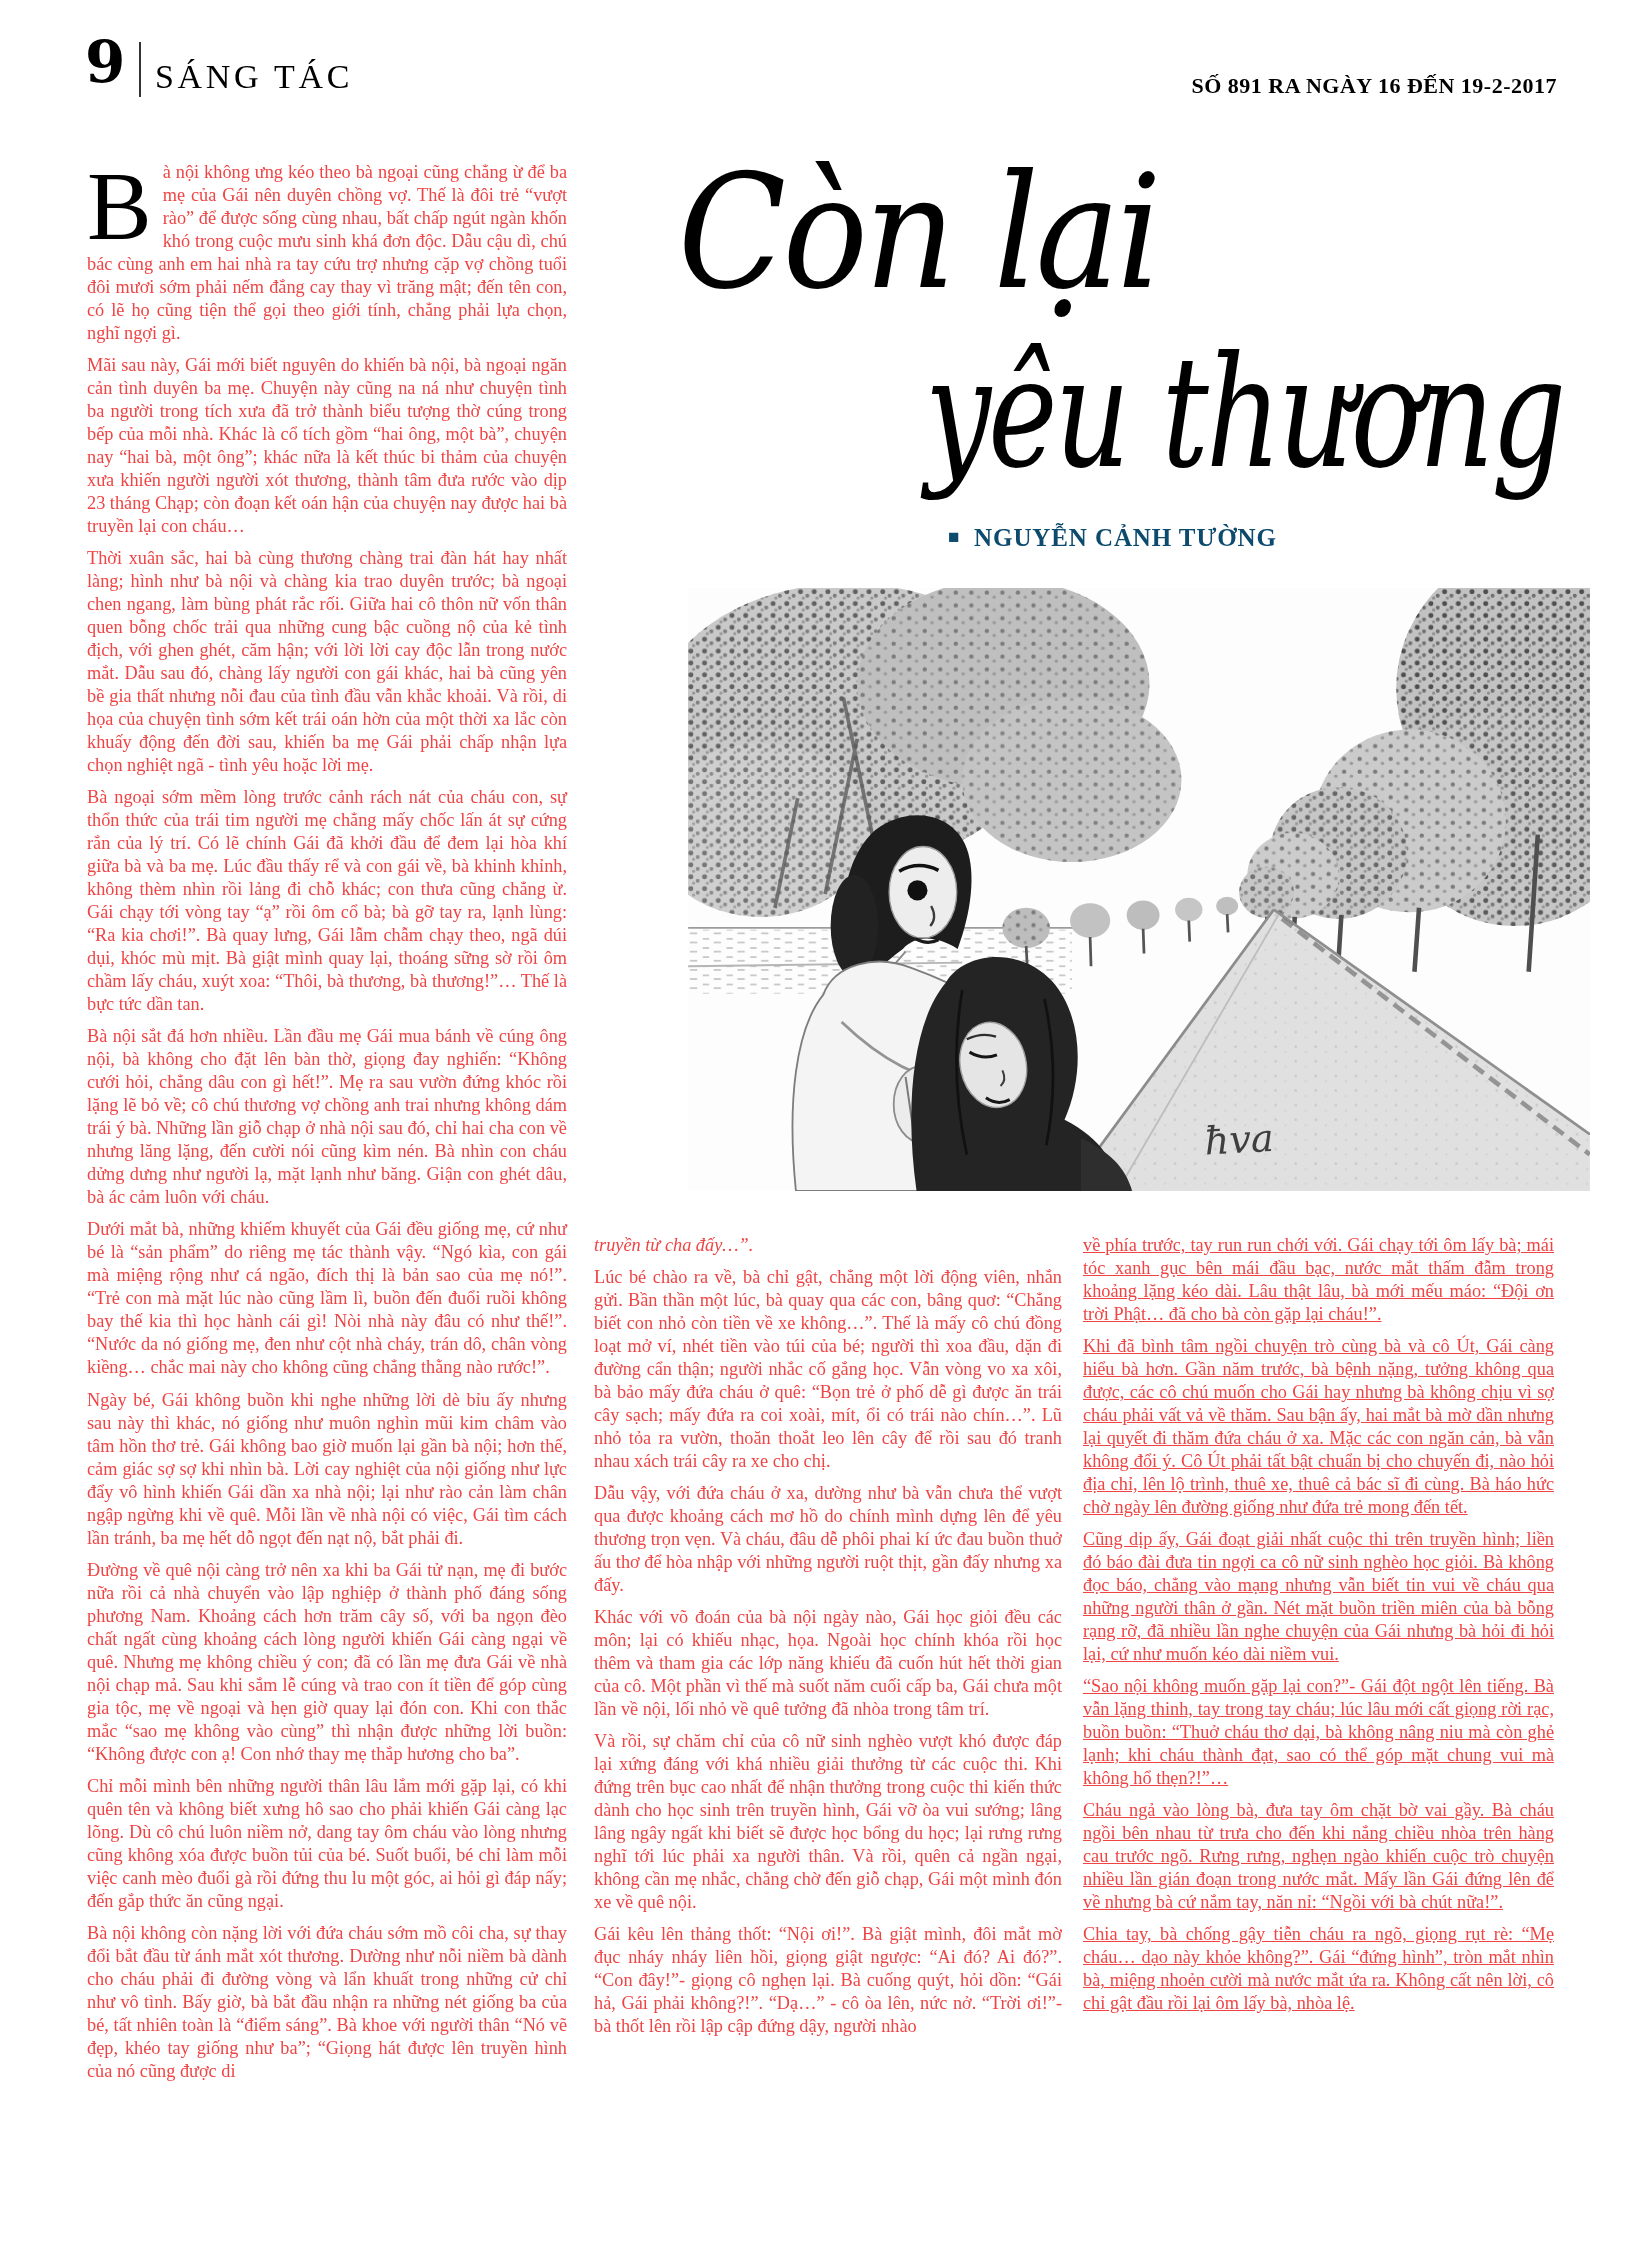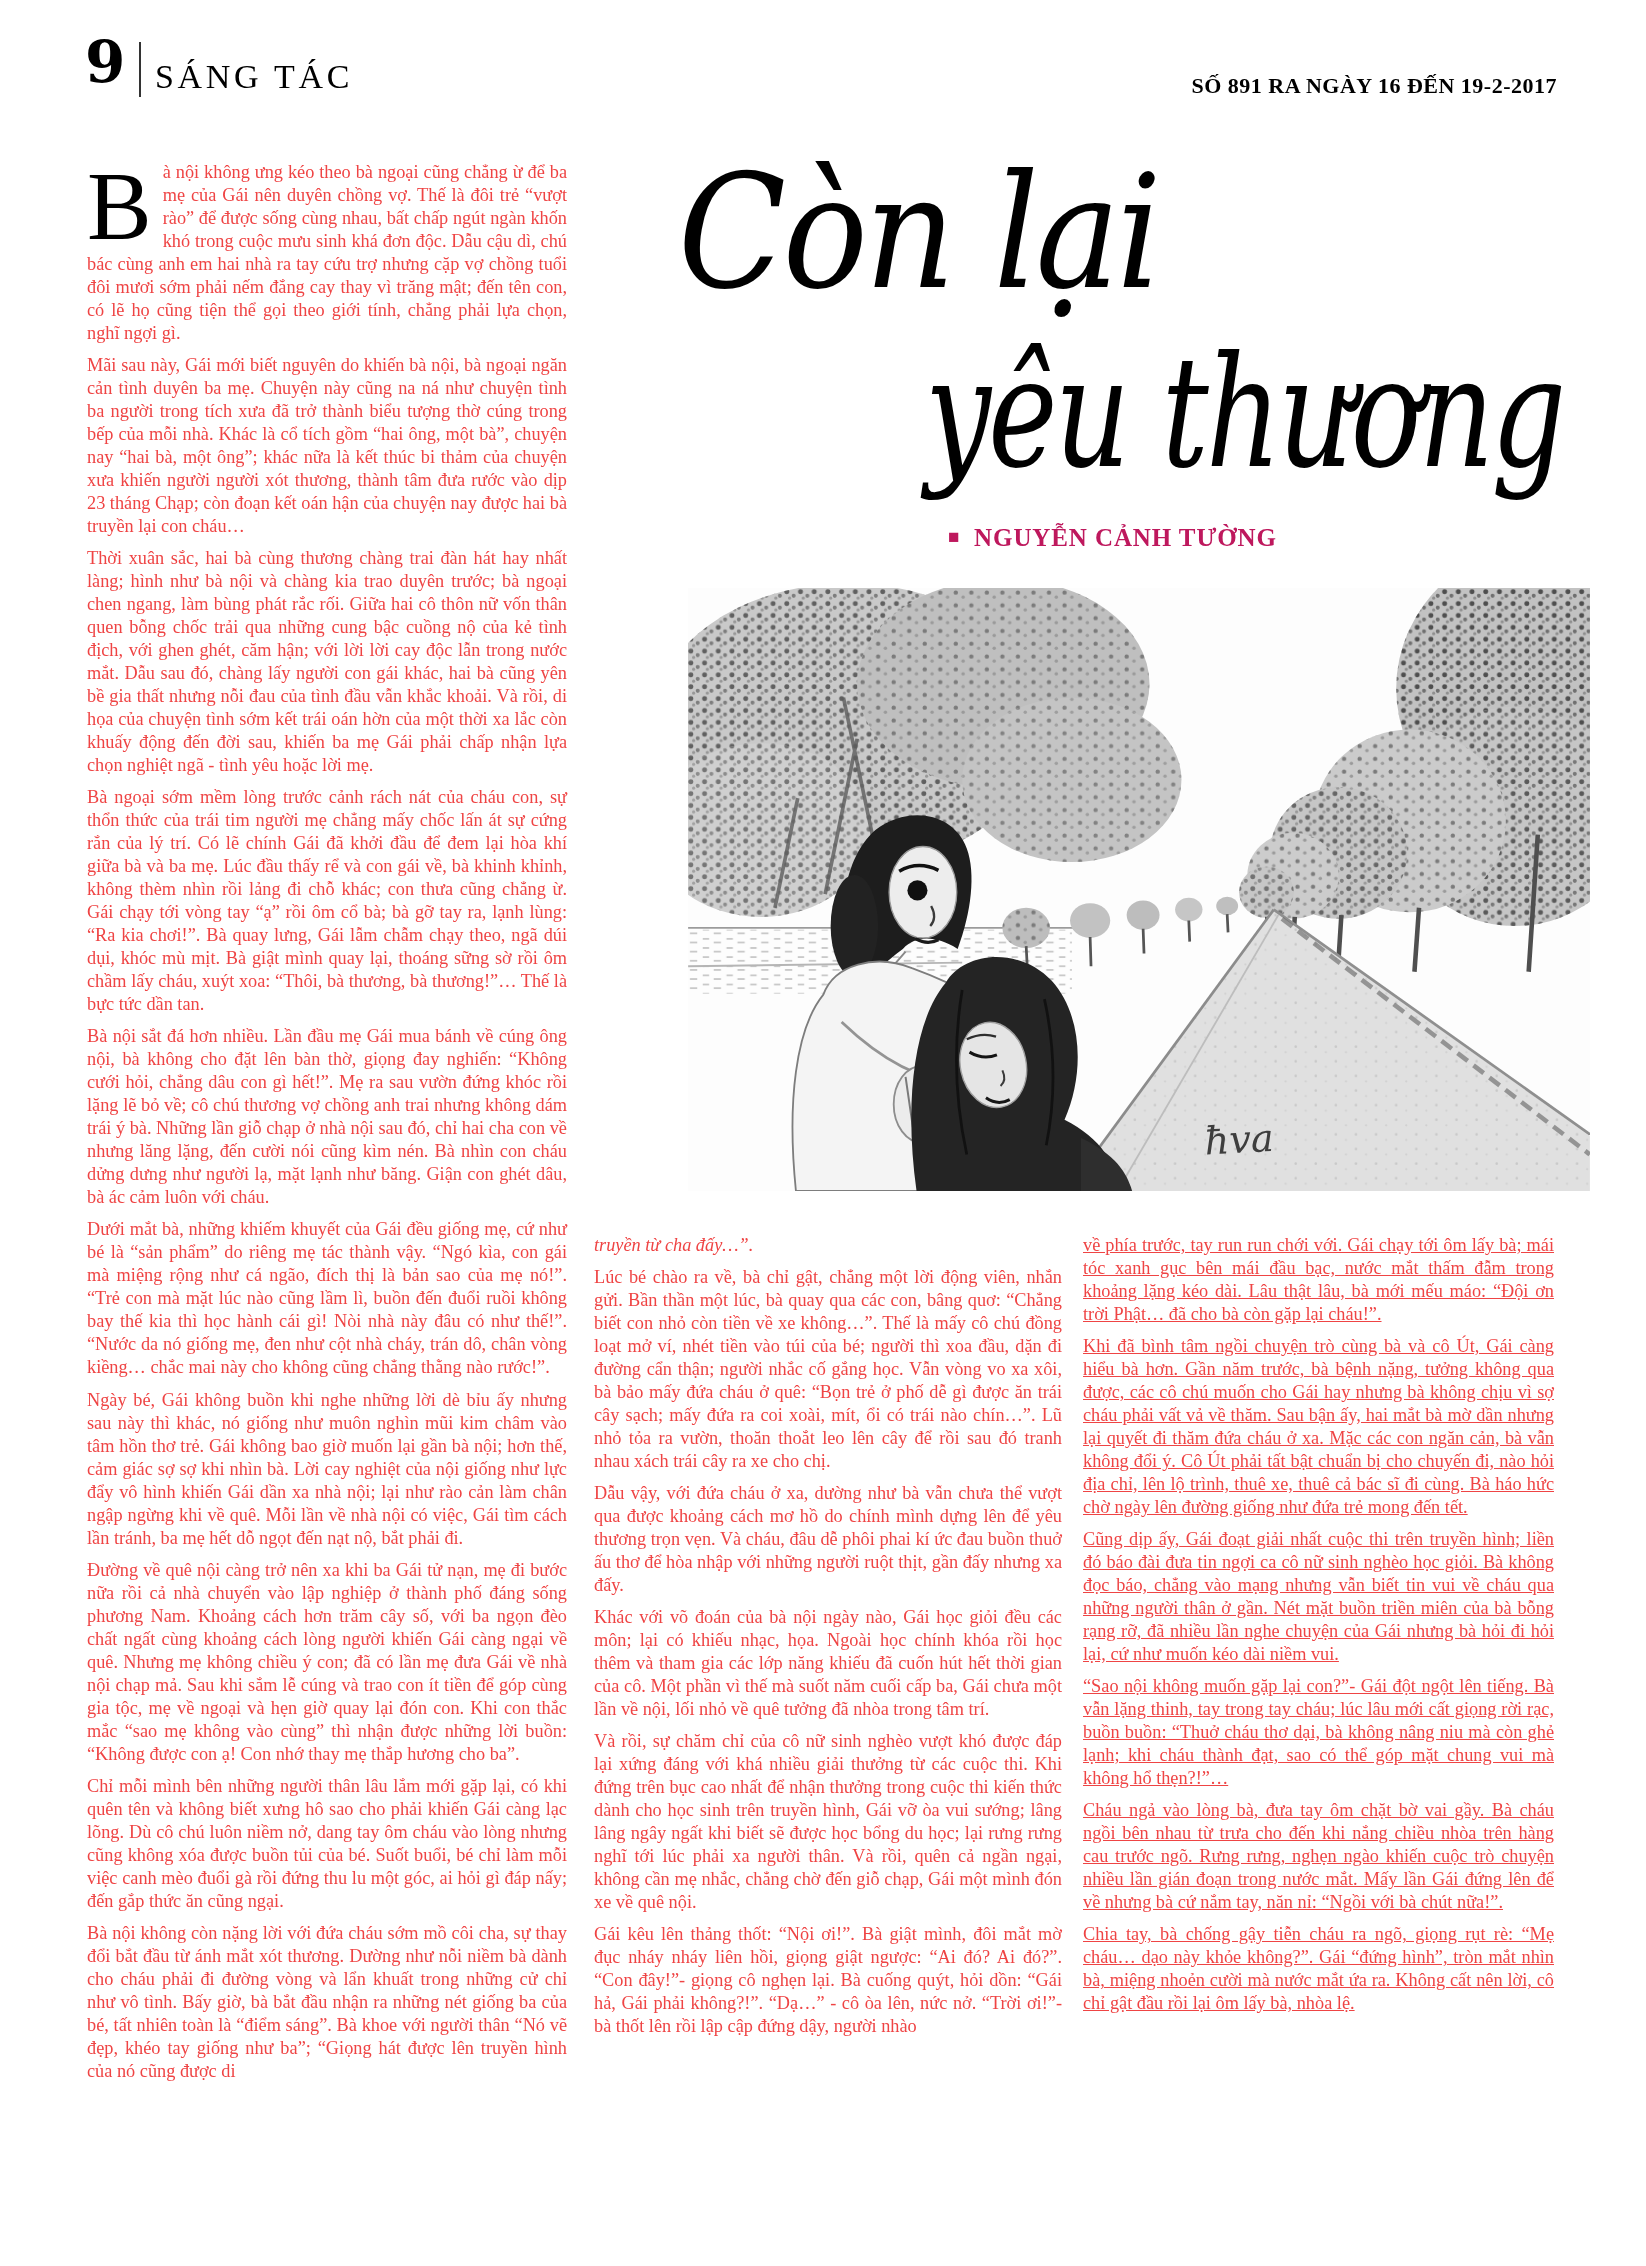--- a/index.html
+++ b/index.html
@@ -16,21 +16,21 @@
               letter-spacing:0.5px;color:#000;line-height:1;}
 
   
   .headline{position:absolute;color:#000;font-family:"DejaVu Serif",serif;font-style:italic;
             white-space:nowrap;line-height:1;}
   .headline.line1{left:678px;top:154px;font-size:157px;transform:scaleX(.9);transform-origin:left top;letter-spacing:-3.7px;}
   .headline.line2{left:925px;top:336px;font-size:154px;transform:scaleX(.76);transform-origin:left top;letter-spacing:-3.7px;}
 
   
   .byline{position:absolute;left:948px;top:524px;font-weight:bold;font-size:25px;
-          letter-spacing:0.9px;color:#be185d;white-space:nowrap;}
+          letter-spacing:0.9px;color:#0c4a6e;white-space:nowrap;}
   .byline .bullet{display:inline-block;font-size:19px;transform:translateY(-2.7px);margin-right:13.7px;}
 
   
   .col{position:absolute;text-align:justify;font-size:18.3px;line-height:23px;color:#ef4444;}
   .col p{margin:0 0 9.1px 0;}
   .col p.italic{font-style:italic;}
   .col1{left:87px;top:161px;width:480px;}
   .col2{left:594px;top:1234px;width:468px;}
   .col3{left:1083px;top:1234px;width:471px;text-decoration:underline;}
   .col1 p:first-child::first-letter{

